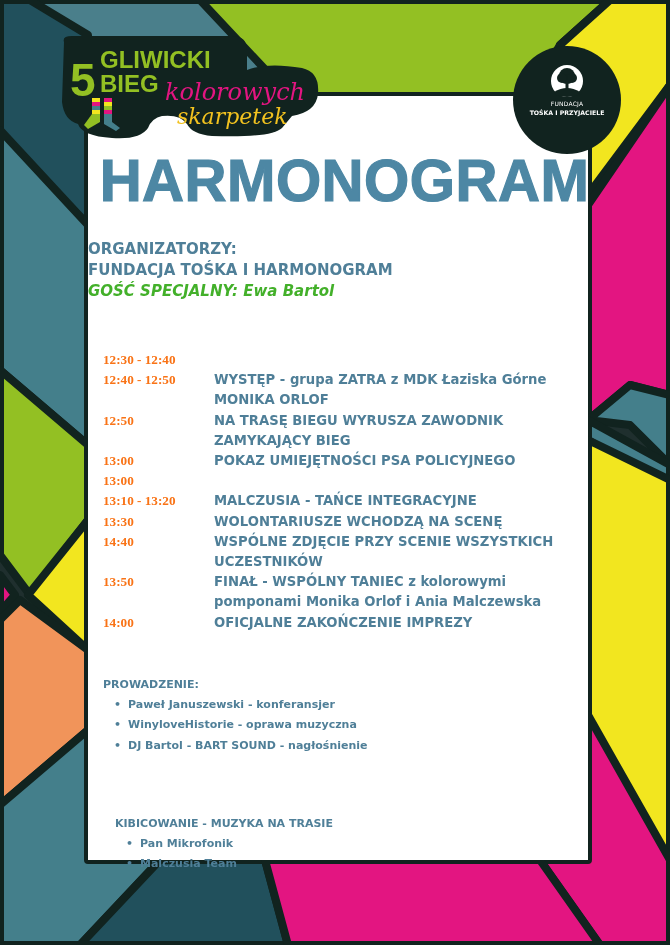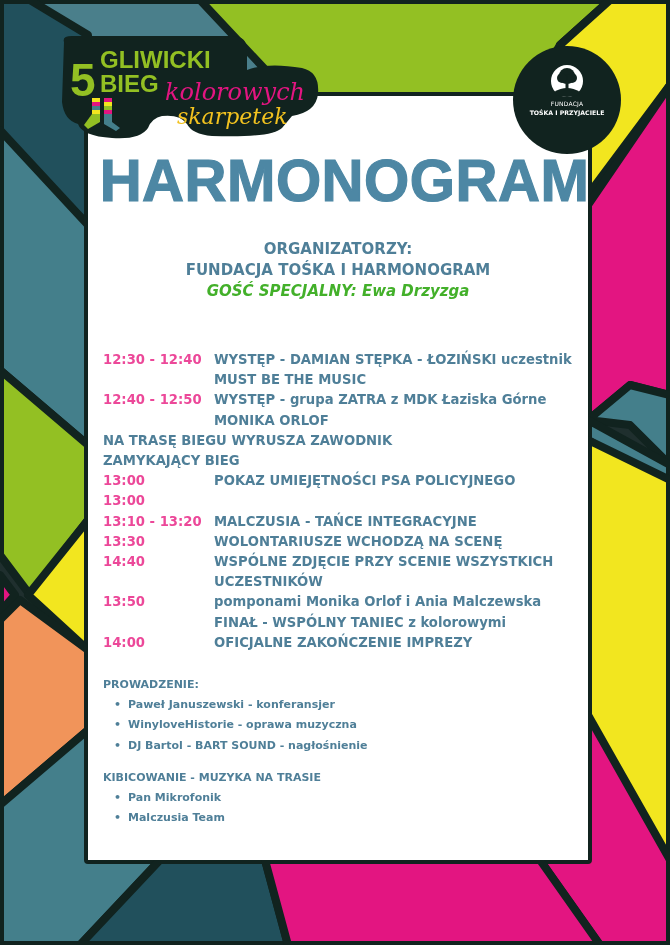--- a/index.html
+++ b/index.html
@@ -1,23 +1,23 @@
 <!DOCTYPE html>
 <html><head>
   <meta charset="utf-8">
   <style>
     html, body { margin: 0; padding: 0; }
     body { width: 670px; height: 945px; position: relative; overflow: hidden; background: #1f2f2e; font-family: "DejaVu Sans", sans-serif; }
     .bg { position: absolute; left: 0; top: 0; width: 670px; height: 945px; }
     .title { position: absolute; left: 96px; top: 150px; width: 484px; text-align: center; font-family: "Liberation Sans", sans-serif; font-weight: 900; font-size: 59px; letter-spacing: 0.5px; color: #4d87a4; line-height: 62px; transform: scaleX(0.985); -webkit-text-stroke: 1.2px #4d87a4; }
-    .org { position: absolute; left: 88px; top: 239px; width: 500px; text-align: center; font-family: "DejaVu Sans", sans-serif; font-weight: bold; color: #4f7f98; font-size: 15px; line-height: 21px; }
+    .org { position: absolute; left: 88px; top: 239px; width: 500px; text-align: left; font-family: "DejaVu Sans", sans-serif; font-weight: bold; color: #4f7f98; font-size: 15px; line-height: 21px; }
     .org .guest { color: #43b02a; font-style: italic; }
     .sched { position: absolute; left: 103px; top: 350px; width: 480px; font-family: "DejaVu Sans", sans-serif; font-weight: bold; font-size: 13.2px; line-height: 20.2px; }
     .row { display: flex; }
-    .time { width: 111px; flex: none; color: #ec4899; }
+    .time { width: 111px; flex: none; color: #f97316; font-family: Liberation Serif, serif; }
     .desc { color: #4f7f98; width: 370px; }
     .sec { position: absolute; left: 103px; font-family: "DejaVu Sans", sans-serif; font-weight: bold; font-size: 11px; line-height: 20.2px; color: #4f7f98; }
     .sec ul { list-style: none; margin: 0; padding: 0; }
     .sec li { position: relative; padding-left: 25px; }
     .sec li .bullet { position: absolute; left: 11px; top: 0; }
     .logo-left { position: absolute; left: 52px; top: 32px; width: 270px; height: 110px; }
     .logo-right { position: absolute; left: 513px; top: 46px; width: 108px; height: 108px; border-radius: 50%; background: #11231f; }
     .lr-text1 { position: absolute; left: 0; width: 108px; top: 54px; text-align: center; color: #ffffff; font-family: "DejaVu Sans", sans-serif; font-size: 6px; letter-spacing: 0.2px; }
     .lr-text2 { position: absolute; left: 0; width: 108px; top: 63px; text-align: center; color: #ffffff; font-family: "DejaVu Sans", sans-serif; font-size: 6.2px; font-weight: bold; }
     .lr-icon { position: absolute; left: 37px; top: 18px; width: 34px; height: 34px; }
@@ -96,39 +96,36 @@
   </svg>
   <div class="lr-text1">FUNDACJA</div>
   <div class="lr-text2">TOŚKA I PRZYJACIELE</div>
 </div>
 
 <div class="title">HARMONOGRAM</div>
 
 <div class="org">
   <div>ORGANIZATORZY:</div>
   <div>FUNDACJA TOŚKA I HARMONOGRAM</div>
-  <div class="guest">GOŚĆ SPECJALNY: Ewa Drzyzga</div>
+  <div class="guest">GOŚĆ SPECJALNY: Ewa Bartol</div>
 </div>
 
 <div class="sched">
   <div class="row">
     <div class="time">12:30 - 12:40</div>
-    <div class="desc">
-      <div>WYSTĘP - DAMIAN STĘPKA - ŁOZIŃSKI uczestnik</div>
-      <div>MUST BE THE MUSIC</div>
-    </div>
   </div>
   <div class="row">
     <div class="time">12:40 - 12:50</div>
     <div class="desc">
       <div>WYSTĘP - grupa ZATRA z MDK Łaziska Górne</div>
       <div>MONIKA ORLOF</div>
     </div>
   </div>
   <div class="row">
+    <div class="time">12:50</div>
     <div class="desc">
       <div>NA TRASĘ BIEGU WYRUSZA ZAWODNIK</div>
       <div>ZAMYKAJĄCY BIEG</div>
     </div>
   </div>
   <div class="row">
     <div class="time">13:00</div>
     <div class="desc">
       <div>POKAZ UMIEJĘTNOŚCI PSA POLICYJNEGO</div>
     </div>
@@ -151,40 +148,40 @@
   <div class="row">
     <div class="time">14:40</div>
     <div class="desc">
       <div>WSPÓLNE ZDJĘCIE PRZY SCENIE WSZYSTKICH</div>
       <div>UCZESTNIKÓW</div>
     </div>
   </div>
   <div class="row">
     <div class="time">13:50</div>
     <div class="desc">
+      <div>FINAŁ -  WSPÓLNY TANIEC z kolorowymi</div>
       <div>pomponami Monika Orlof i Ania Malczewska</div>
-      <div>FINAŁ -  WSPÓLNY TANIEC z kolorowymi</div>
     </div>
   </div>
   <div class="row">
     <div class="time">14:00</div>
     <div class="desc">
       <div>OFICJALNE ZAKOŃCZENIE IMPREZY</div>
     </div>
   </div>
 </div>
 
 <div class="sec" style="top:675px;">
   <div>PROWADZENIE:</div>
   <ul>
     <li><span class="bullet">•</span><span>Paweł Januszewski - konferansjer</span></li>
     <li><span class="bullet">•</span><span>WinyloveHistorie - oprawa muzyczna</span></li>
     <li><span class="bullet">•</span><span>DJ Bartol  - BART SOUND - nagłośnienie</span></li>
   </ul>
 </div>
 
-<div class="sec" style="top:768px;">
+<div class="sec" style="top:814px;margin-left:12px;">
   <div>KIBICOWANIE - MUZYKA NA TRASIE</div>
   <ul>
     <li><span class="bullet">•</span><span>Pan Mikrofonik</span></li>
     <li><span class="bullet">•</span><span>Malczusia Team</span></li>
   </ul>
 </div>
 
 </body></html>

